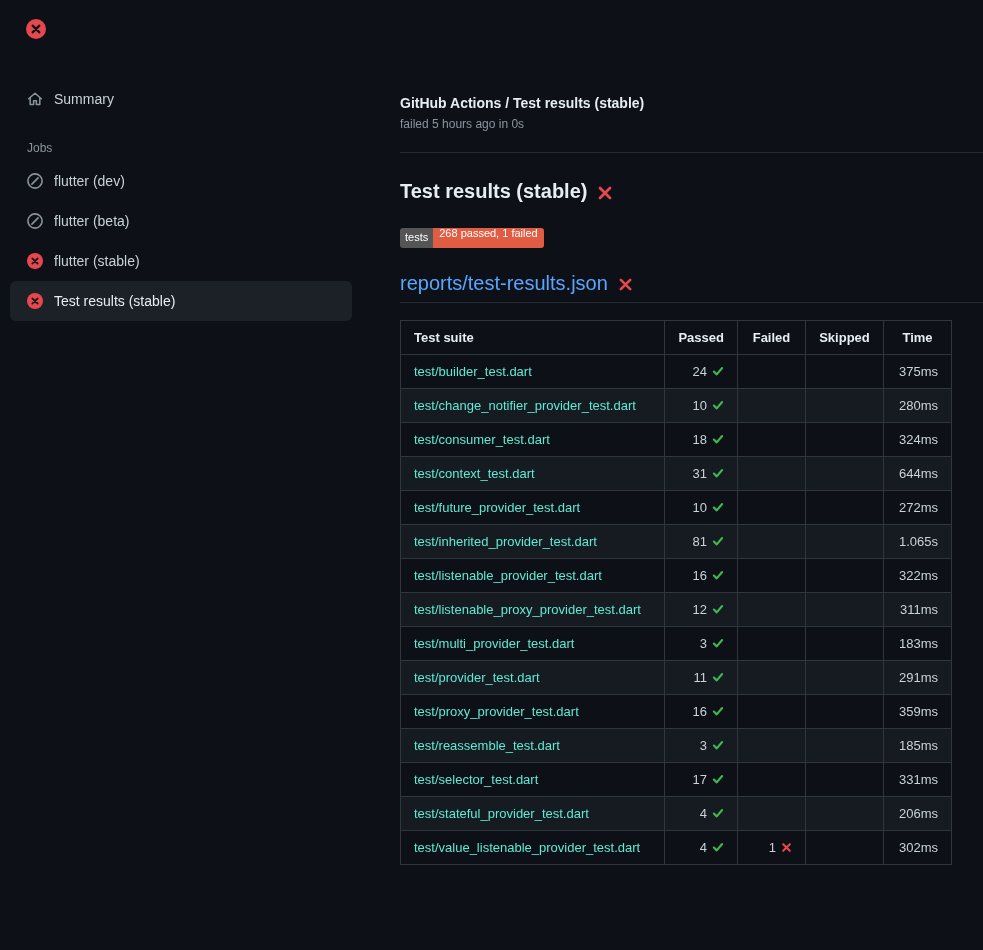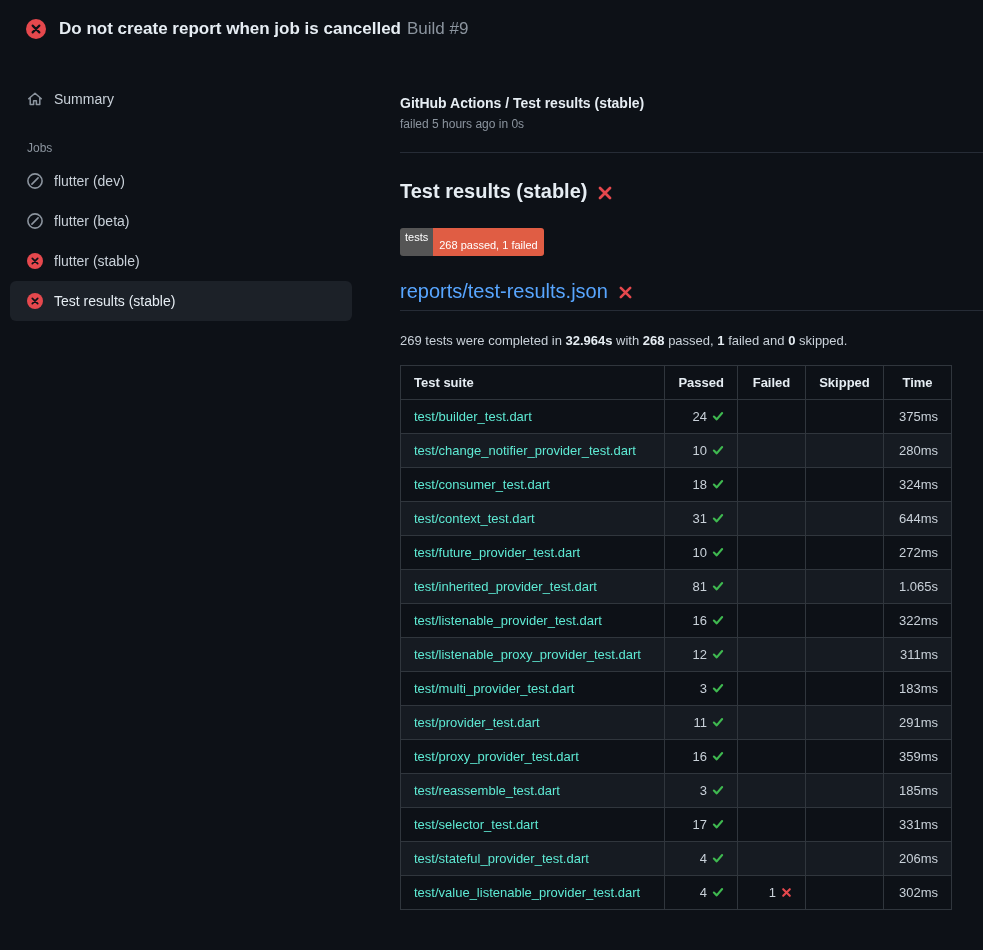--- a/index.html
+++ b/index.html
@@ -34,21 +34,21 @@
   .status-line { margin-top: 6px; font-size: 12px; color: #8b949e; }
   .divider { border: 0; border-top: 1px solid #262c36; margin: 21px 0 0; }
 
   .report-title { display: flex; align-items: center; gap: 10px; margin: 27px 0 0;
                   font-size: 20px; font-weight: 700; color: #e6edf3; }
   .head-x { display: inline-flex; margin-top: 2px; }
 
   .badge { display: inline-flex; margin-top: 25px; border-radius: 3px; overflow: hidden;
            font-size: 11px; line-height: 1; color: #fff; }
   .badge-label { background: #555555; padding: 4px 5px 5px; }
-  .badge-value { background: #e05d44; padding: 12px 6px 5px; }
+  .badge-value { background: #e05d44; padding: 0 6px 5px; }
 
   .file-heading { display: flex; align-items: center; gap: 10px; margin: 24px 0 0;
                   padding-bottom: 7px; border-bottom: 1px solid #262c36;
                   font-size: 20px; font-weight: 400; }
   .file-heading a { color: #58a6ff; }
 
   .summary-line { margin: 22px 0 0; font-size: 13px; color: #c9d1d9; }
   .summary-line b { color: #e6edf3; font-weight: 700; }
 
   
@@ -66,23 +66,20 @@
 </head>
 <body>
 
 <header class="top-header">
   <span class="side-ic">
     <svg width="20" height="20" viewBox="0 0 16 16">
         <circle cx="8" cy="8" r="8" fill="#e5484d"></circle>
         <path d="M5.3 5.3l5.4 5.4m0-5.4L5.3 10.7" stroke="#0d1117" stroke-width="1.7" stroke-linecap="round"></path>
       </svg>
   </span>
-  <h1 class="top-title">
-    <span>Do not create report when job is cancelled</span><span class="build-number">Build #9</span>
-  </h1>
 </header>
 
 <div class="layout">
 
   <aside class="sidebar">
     <div class="side-item">
       <span class="side-ic">
         <svg width="16" height="16" viewBox="0 0 16 16">
             <path d="M1.7 7.8 8 2.2l6.3 5.6M3.2 6.7v6.9h3.4V9.7h2.8v3.9h3.4V6.7" fill="none" stroke="#8b949e" stroke-width="1.5" stroke-linecap="round" stroke-linejoin="round"></path>
           </svg>
@@ -154,21 +151,20 @@
 
     <h2 class="file-heading">
       <a href="#">reports/test-results.json</a>
       <span class="head-x">
         <svg width="15" height="15" viewBox="0 0 16 16">
             <path d="M3 3l10 10M13 3 3 13" stroke="#e5484d" stroke-width="2.8" stroke-linecap="round"></path>
           </svg>
       </span>
     </h2>
 
-    <p class="summary-line"><span>269 tests were completed in </span><b>32.964s</b><span> with </span><b>268</b><span> passed, </span><b>1</b><span> failed and </span><b>0</b><span> skipped.</span></p>
 
     <table class="report-table">
       <thead>
         <tr>
           <th class="suite-h">Test suite</th>
           <th class="w-passed">Passed</th>
           <th class="w-failed">Failed</th>
           <th class="w-skipped">Skipped</th>
           <th class="w-time">Time</th>
         </tr>

